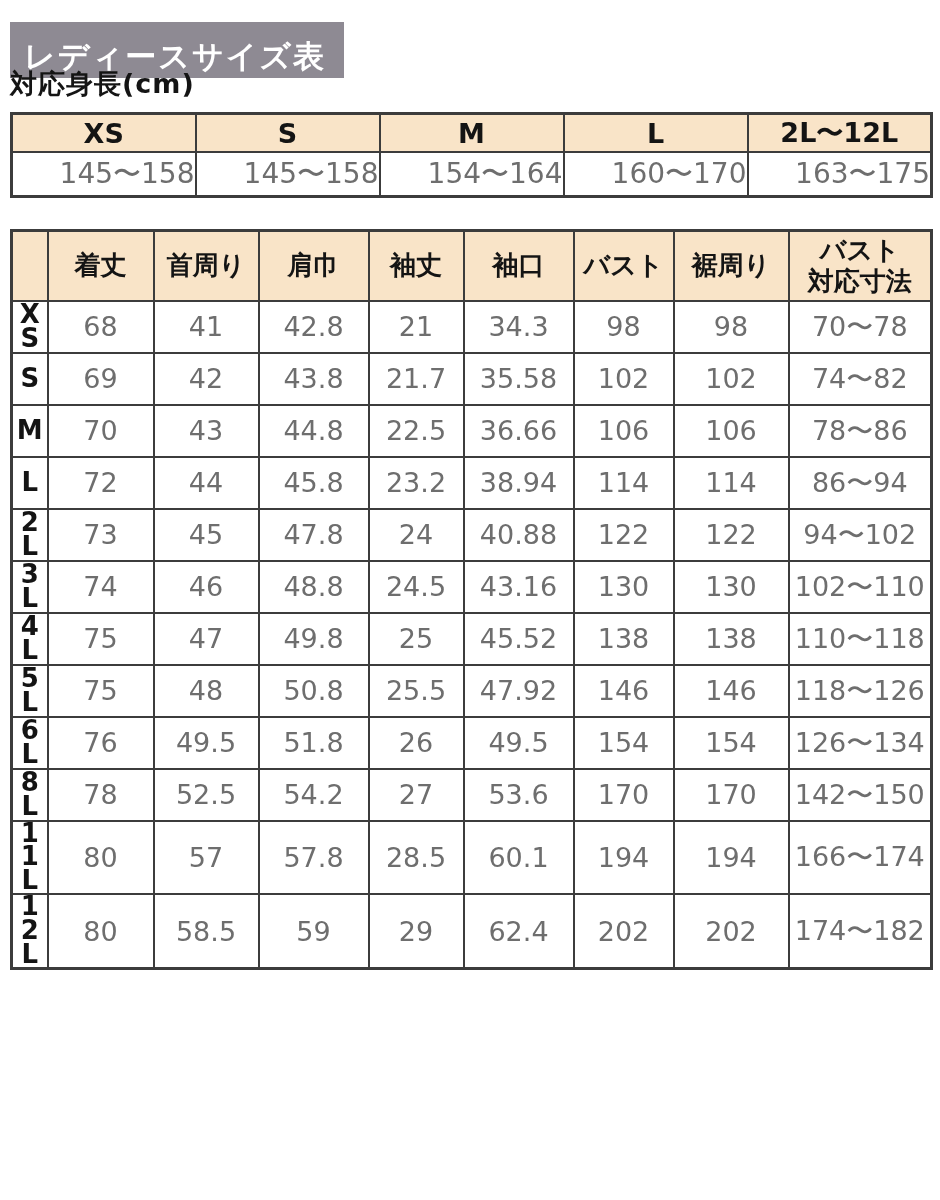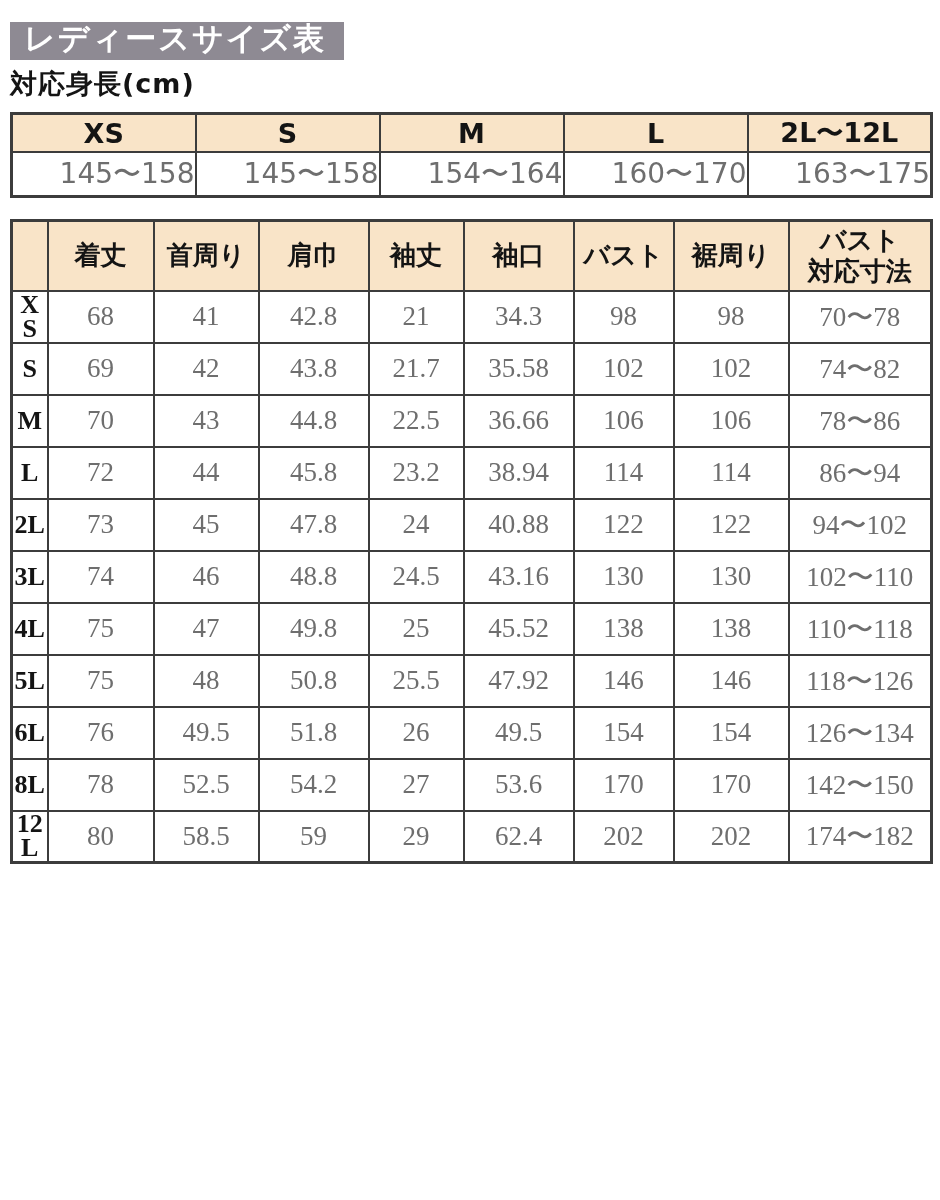--- a/index.html
+++ b/index.html
@@ -17,21 +17,21 @@
     width: 940px; height: 1200px;
     background: var(--page-bg);
     font-family: "DejaVu Sans", "Liberation Sans", sans-serif;
   }
   .page { position: relative; width: 940px; height: 1200px; overflow: hidden; }
 
   .title-banner {
     position: absolute; left: 10px; top: 22px;
     background: var(--title-bg); color: var(--title-text);
     font-size: 31px; font-weight: bold; letter-spacing: 2px;
-    padding: 1px 18px 6px 14px; line-height: 1.0;
+    padding: 19px 18px 6px 14px; line-height: 1.0;
   }
   .subtitle {
     position: absolute; left: 10px; top: 70px;
     font-size: 27px; font-weight: bold; color: var(--label-text);
     letter-spacing: 1px; line-height: 1.0;
   }
 
   table { border-collapse: collapse; table-layout: fixed; }
 
   .height-table {
@@ -43,23 +43,22 @@
     font-size: 27px; font-weight: bold; color: var(--label-text);
     height: 36px; text-align: center; padding: 0;
   }
   .height-table td {
     background: #fff; border: 2px solid var(--border);
     font-size: 28px; font-weight: normal; color: var(--value-text);
     height: 44px; text-align: right; padding: 0;
   }
 
   .size-table {
-    position: absolute; left: 10px; top: 219px; width: 920px;
+    position: absolute; left: 10px; top: 229px; width: 920px;
     border: 3px solid var(--border);
-    font-family: Liberation Serif, serif;
   }
   .size-table th.col-h {
     background: var(--header-bg); border: 2px solid var(--border);
     font-size: 26px; font-weight: bold; color: var(--label-text);
     height: 70px; text-align: center; padding: 0 4px;
     white-space: pre-line; line-height: 1.2;
   }
   .size-table th.row-label {
     background: #fff; border: 2px solid var(--border);
     font-size: 26px; font-weight: bold; color: var(--label-text);
@@ -240,20 +239,31 @@
           <td>78</td>
           <td>52.5</td>
           <td>54.2</td>
           <td>27</td>
           <td>53.6</td>
           <td>170</td>
           <td>170</td>
           <td>142〜150</td>
         </tr>
         <tr>
+          <th class="row-label">11L</th>
+          <td>80</td>
+          <td>57</td>
+          <td>57.8</td>
+          <td>28.5</td>
+          <td>60.1</td>
+          <td>194</td>
+          <td>194</td>
+          <td>166〜174</td>
+        </tr>
+        <tr>
           <th class="row-label">12L</th>
           <td>80</td>
           <td>58.5</td>
           <td>59</td>
           <td>29</td>
           <td>62.4</td>
           <td>202</td>
           <td>202</td>
           <td>174〜182</td>
         </tr>

